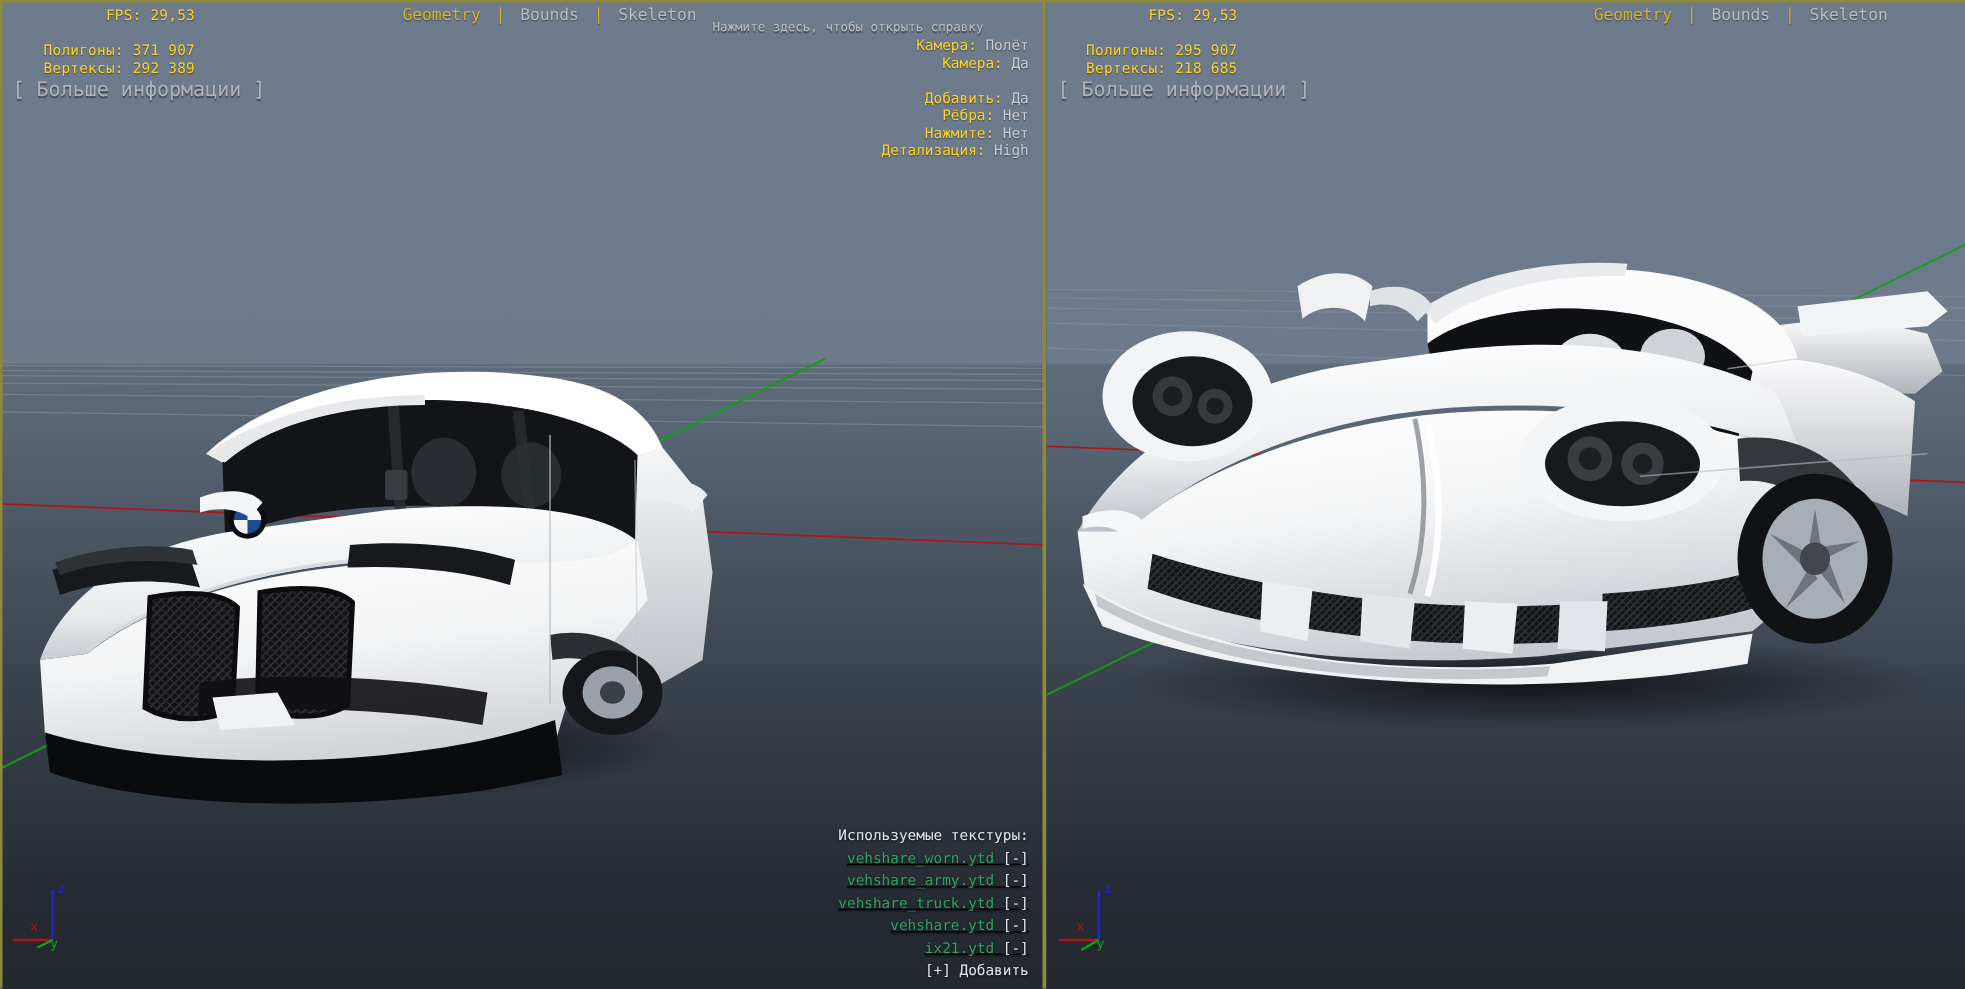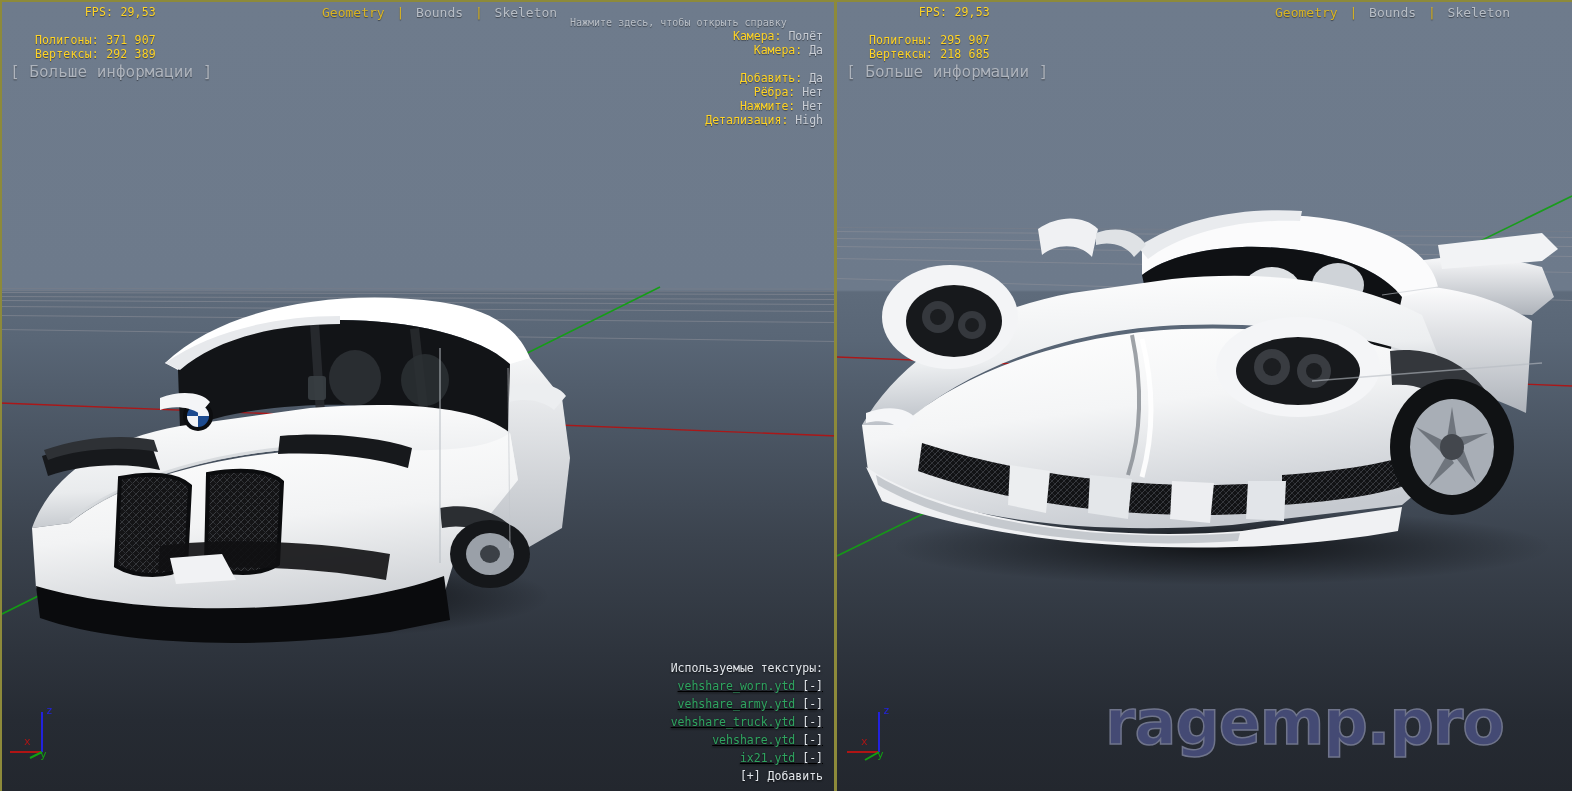--- a/index.html
+++ b/index.html
@@ -452,19 +452,18 @@
       <svg viewBox="0 0 70 70" width="70" height="70">
         <line x1="34" y1="52" x2="2" y2="52" stroke="#b01414" stroke-width="2"></line>
         <line x1="34" y1="52" x2="34" y2="12" stroke="#2222dd" stroke-width="2"></line>
         <line x1="34" y1="52" x2="20" y2="60" stroke="#12a012" stroke-width="2"></line>
         <text x="16" y="45" fill="#b01414" font-size="11" font-family="DejaVu Sans Mono, monospace">x</text>
         <text x="32" y="58" fill="#12a012" font-size="11" font-family="DejaVu Sans Mono, monospace">y</text>
         <text x="38" y="14" fill="#2222dd" font-size="11" font-family="DejaVu Sans Mono, monospace">z</text>
       </svg>
     </div>
 
-    <div id="watermark" style="left:268px;">ragemp.pro</div>
   </div>
 
   <div class="frame-top" style="width:1572px;"></div>
   <div class="frame-left"></div>
   <div class="frame-split"></div>
 </div>
 
 </body></html>

